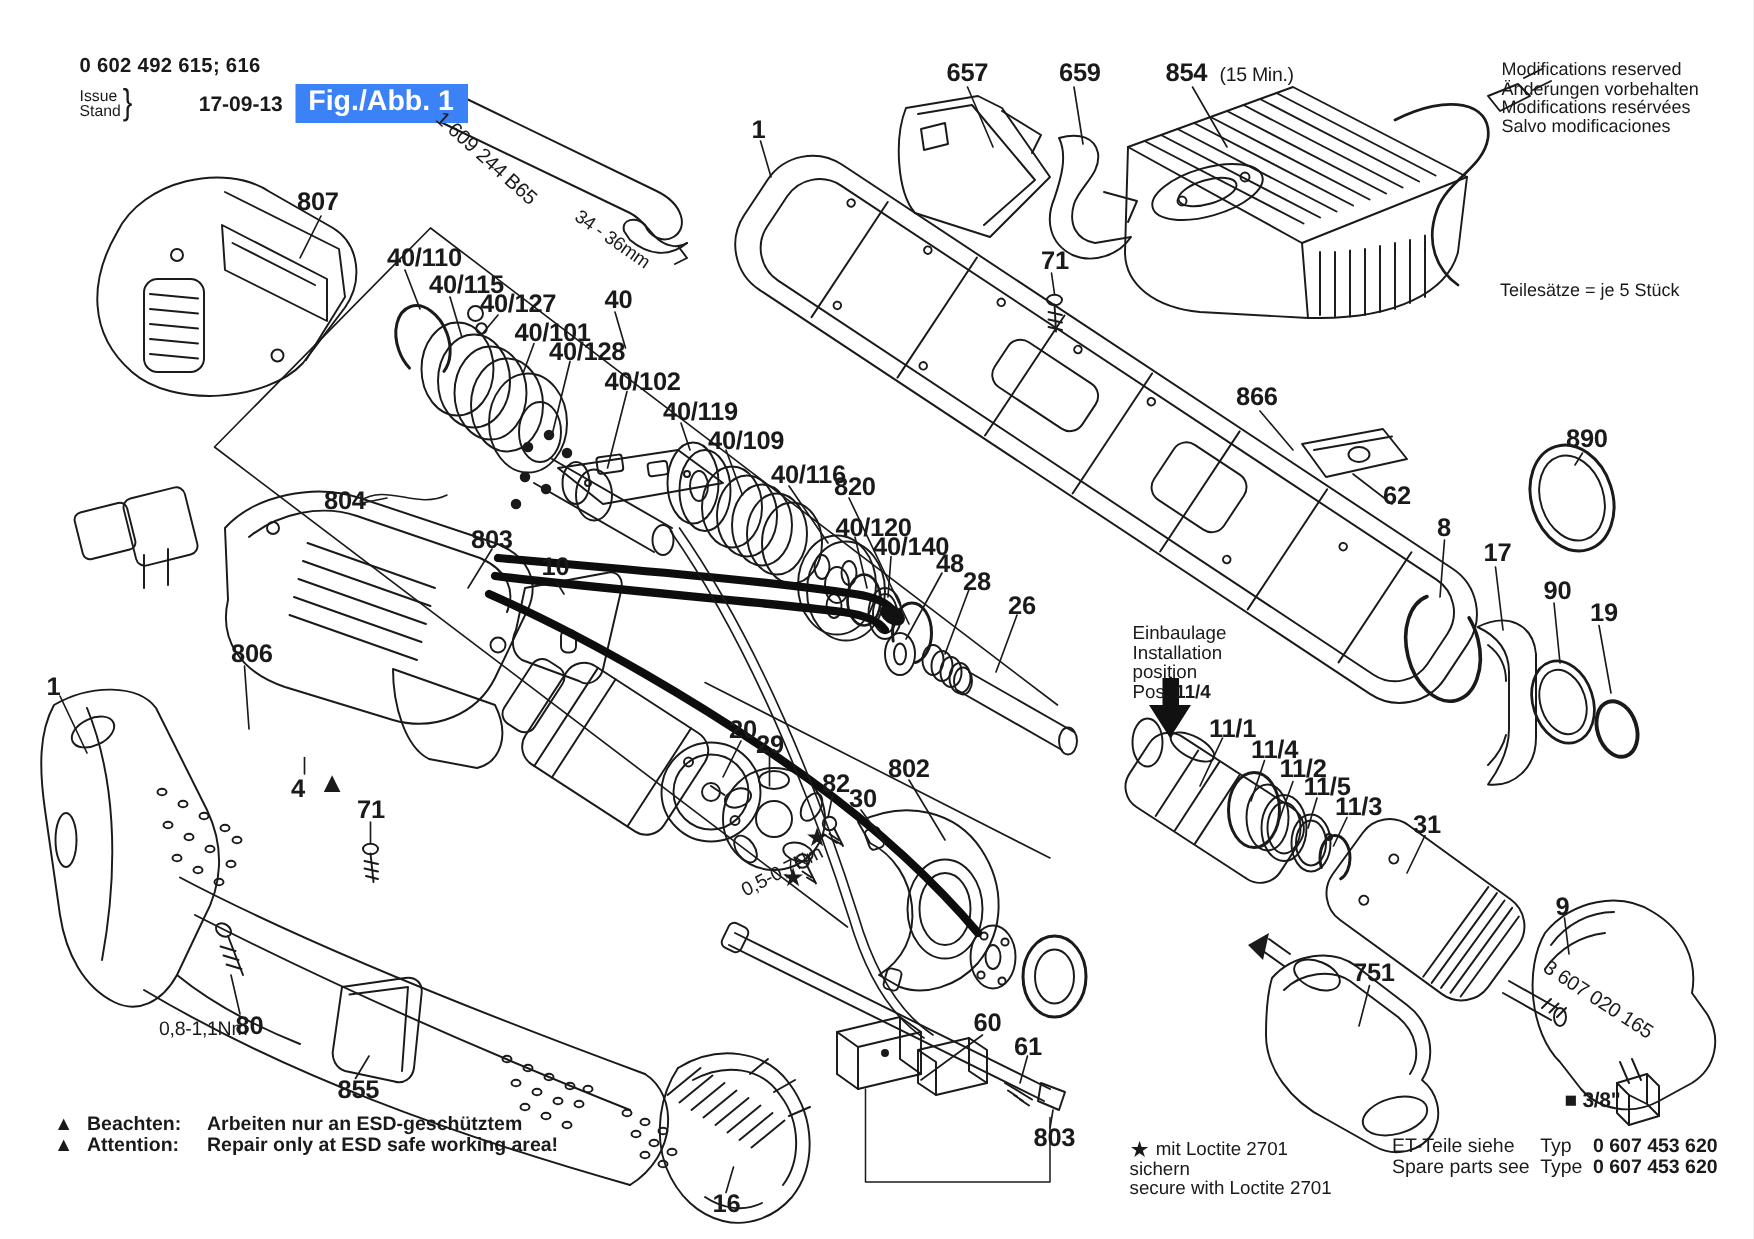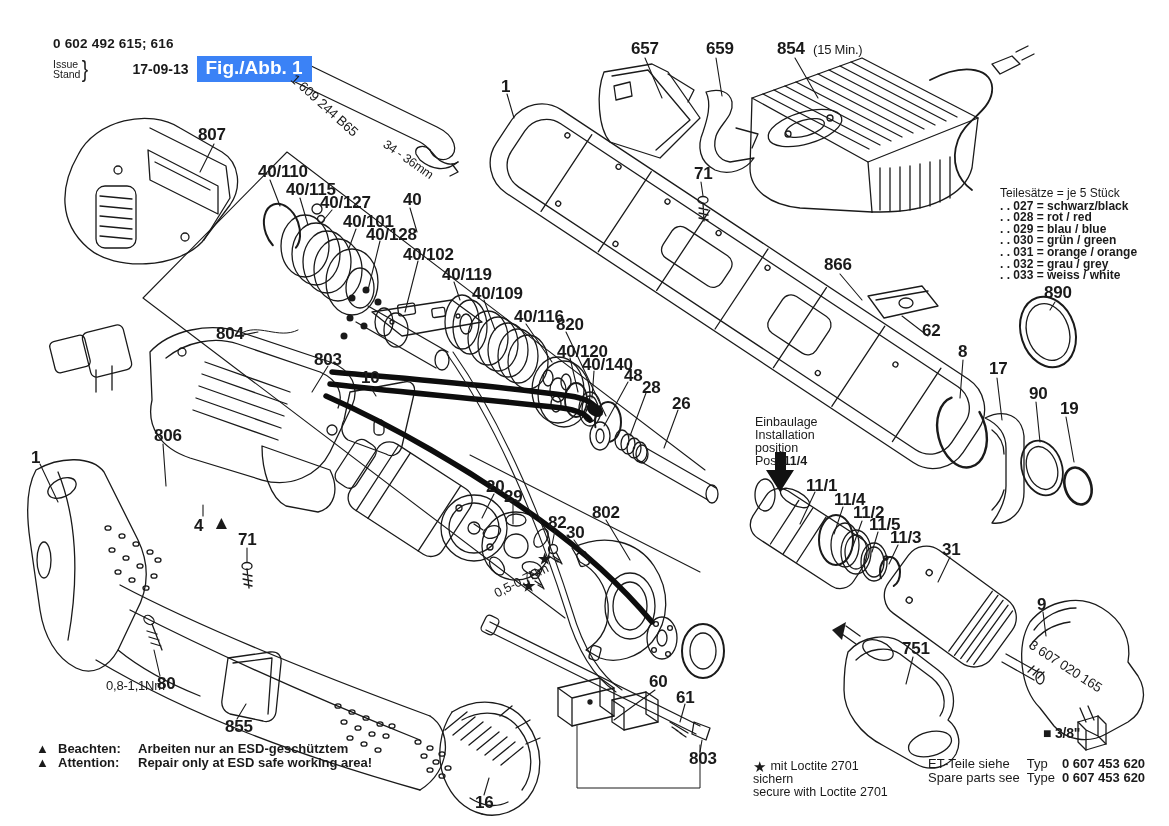--- a/index.html
+++ b/index.html
@@ -480,32 +480,29 @@
       <div class="issue-words">
         <div>Issue</div>
         <div>Stand</div>
       </div>
       <div class="brace">}</div>
       <div class="issue-date">17-09-13</div>
       <div class="figbox">Fig./Abb. 1</div>
     </div>
   </div>
 
+  <div id="mods">
+      <div>Modifications reserved</div>
+      <div>Änderungen vorbehalten</div>
+      <div>Modifications resérvées</div>
+      <div>Salvo modificaciones</div>
+    </div>
 
   <div id="legend">
     <div class="legend-title">Teilesätze = je 5 Stück</div>
-    <div id="legend-entries">
-        <div class="legend-line">. . 027 = schwarz/black</div>
-        <div class="legend-line">. . 028 = rot / red</div>
-        <div class="legend-line">. . 029 = blau / blue</div>
-        <div class="legend-line">. . 030 = grün / green</div>
-        <div class="legend-line">. . 031 = orange / orange</div>
-        <div class="legend-line">. . 032 = grau / grey</div>
-        <div class="legend-line">. . 033 = weiss / white</div>
-      </div>
   </div>
 
   <div id="install">
     <div>Einbaulage</div>
     <div>Installation</div>
     <div>position</div>
     <div><span>Pos.</span>&nbsp;<b>11/4</b></div>
   </div>
 
   <div id="esd">

